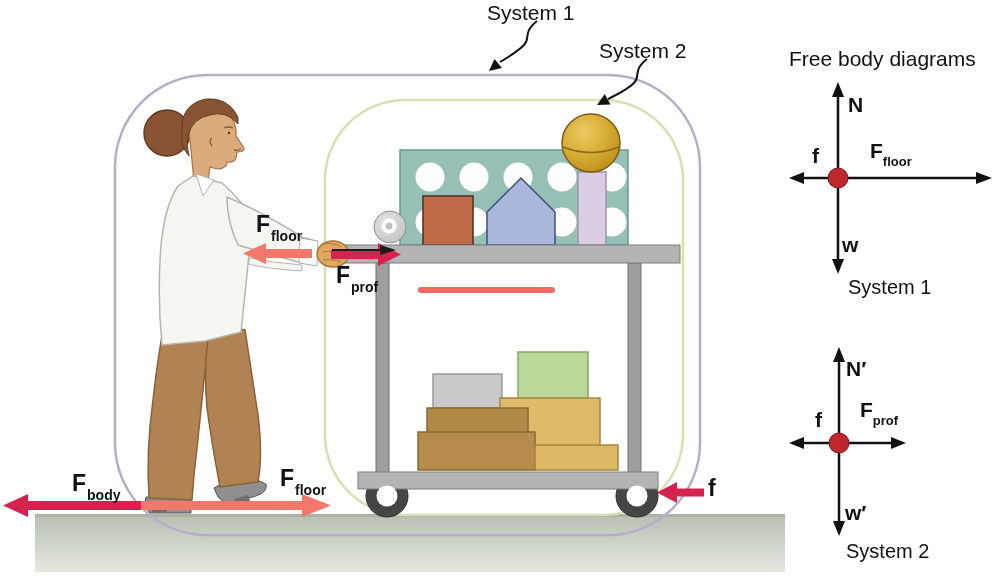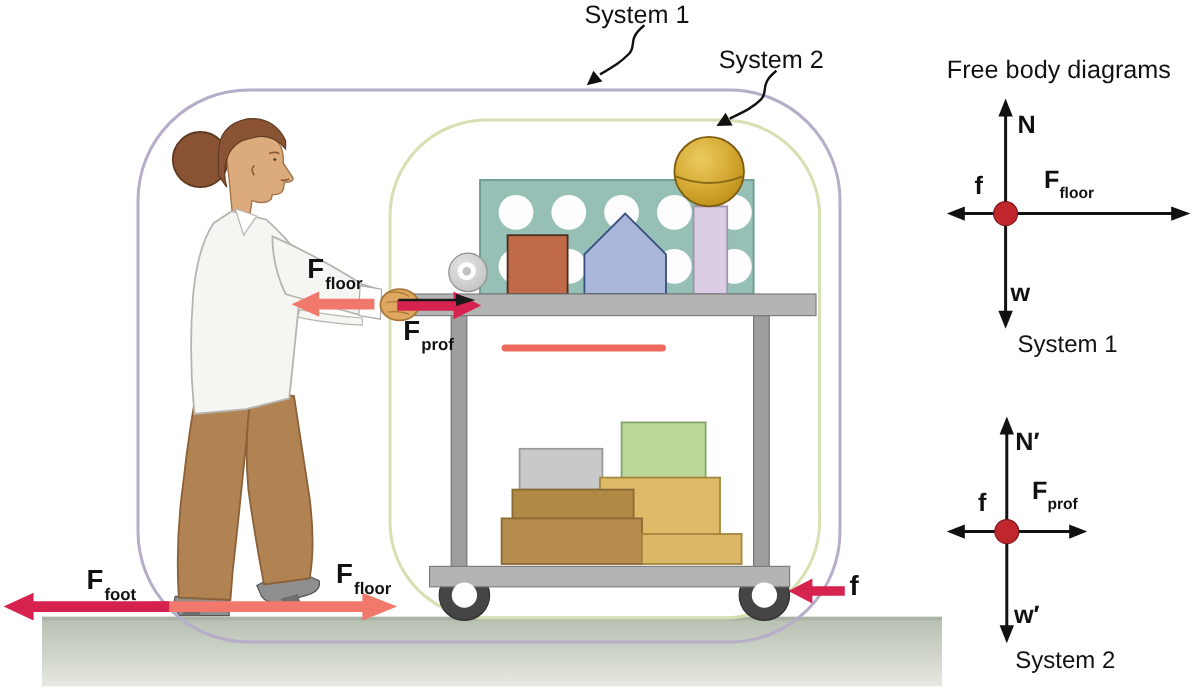--- a/index.html
+++ b/index.html
@@ -189,21 +189,21 @@
   <div class="lbl callout" style="left:599px;top:40px;">System 2</div>
   <div class="lbl fbd-title" style="left:789px;top:48px;">Free body diagrams</div>
 
   <div class="lbl flabel" style="left:256px;top:213px;">
     <span>F</span><sub>floor</sub>
   </div>
   <div class="lbl flabel" style="left:336px;top:264px;">
     <span>F</span><sub>prof</sub>
   </div>
   <div class="lbl flabel" style="left:72px;top:472px;">
-    <span>F</span><sub>foot</sub>
+    <span>F</span><sub>body</sub>
   </div>
   <div class="lbl flabel" style="left:280px;top:467px;">
     <span>F</span><sub>floor</sub>
   </div>
   <div class="lbl flabel" style="left:708px;top:477px;">f</div>
 
   <div class="lbl fbd-letter" style="left:848px;top:94px;">N</div>
   <div class="lbl fbd-letter" style="left:812px;top:145px;">f</div>
   <div class="lbl fbd-letter" style="left:870px;top:140px;">
     <span>F</span><sub>floor</sub>

